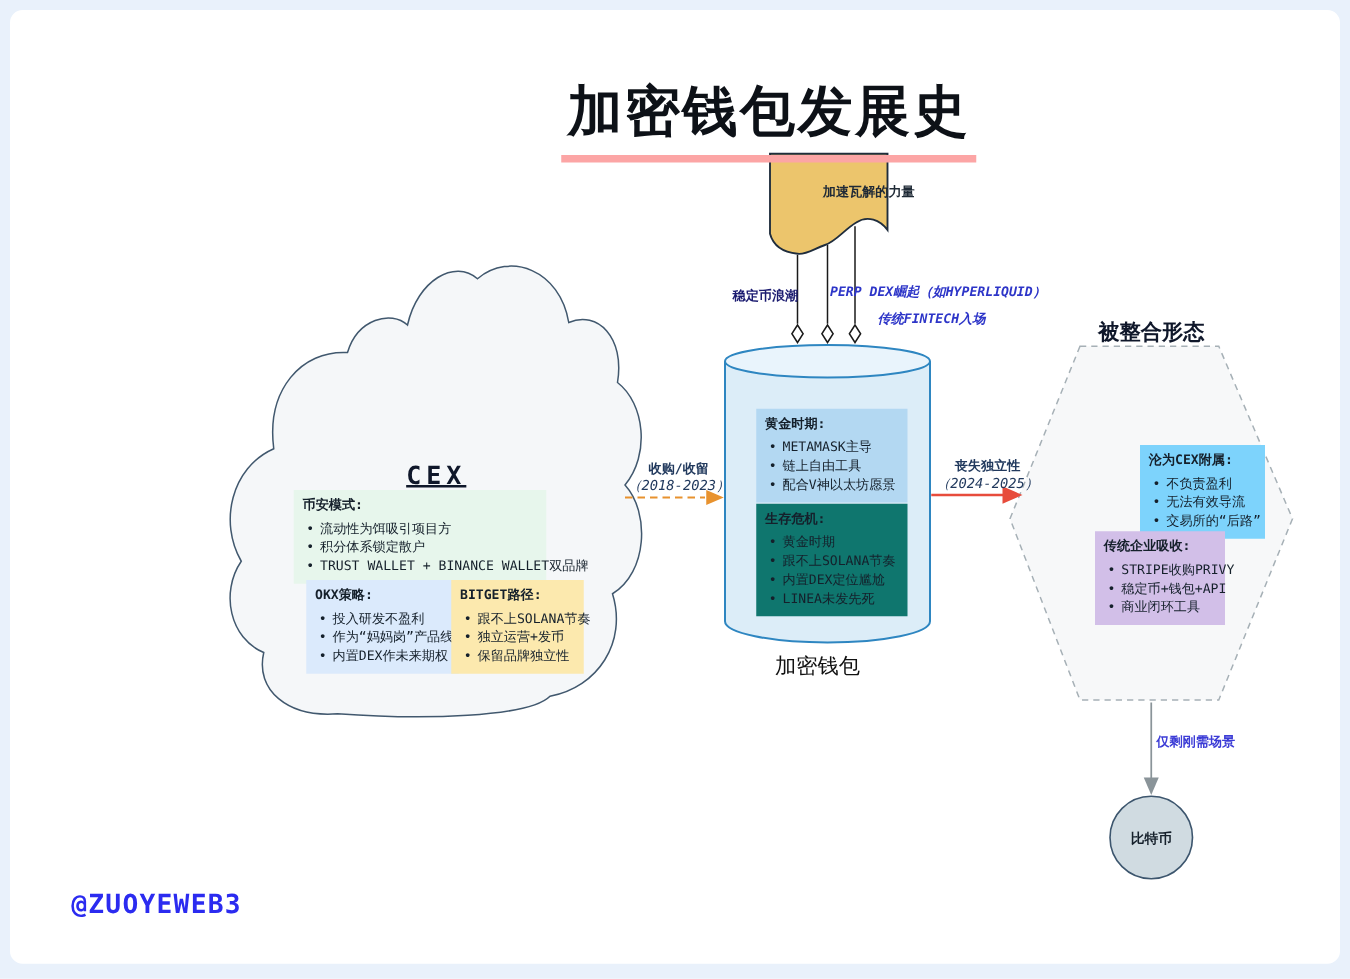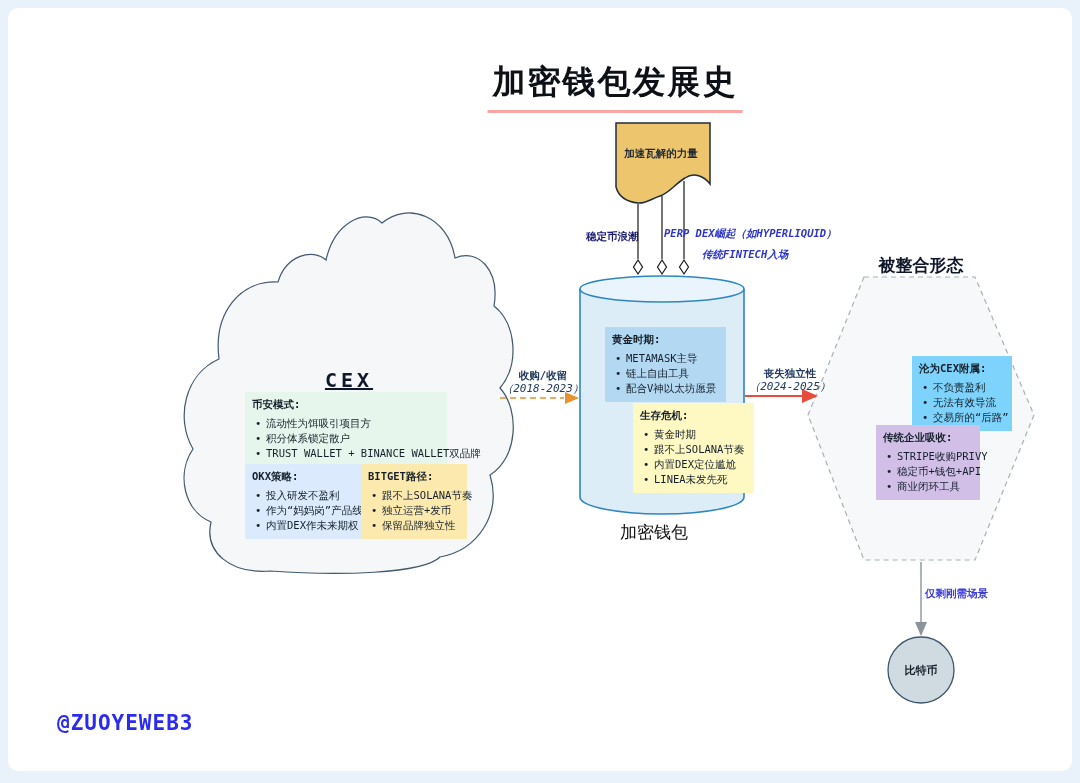--- a/index.html
+++ b/index.html
@@ -11,22 +11,22 @@
   }
   .canvas{
     position:absolute;left:8px;top:8px;right:8px;bottom:12px;
     background:#ffffff;border-radius:10px;
   }
   svg.layer{position:absolute;left:0;top:0;}
   .abs{position:absolute;}
   .page-title{
     position:absolute;left:607px;top:52px;transform:translateX(-50%);
     font-family:"DejaVu Sans",sans-serif;
-    font-size:33px;font-weight:700;letter-spacing:2px;color:#0d1117;
-    border-bottom:3px solid #fca5a5;padding:0 5px 5px;white-space:nowrap;
+    font-size:44px;font-weight:700;letter-spacing:2px;color:#0d1117;
+    border-bottom:6px solid #fca5a5;padding:0 5px 5px;white-space:nowrap;
   }
   .node-title{
     position:absolute;transform:translateX(-50%);
     font-size:17px;font-weight:600;color:#0f172a;white-space:nowrap;
   }
   .note{
     position:absolute;font-size:10.5px;line-height:15px;
     padding:5px 7px 6px;color:#15202b;
   }
   .note .nt{font-weight:700;margin-bottom:4px;white-space:nowrap;}
@@ -94,29 +94,29 @@
 
     <line x1="737" y1="388" x2="795" y2="388" stroke="#e74c3c" stroke-width="2"></line>
     <polygon points="794,381 810,388 794,395" fill="#e74c3c"></polygon>
 
     <line x1="913" y1="554" x2="913" y2="615" stroke="#8a9499" stroke-width="1.4"></line>
     <polygon points="907,614 913,628 919,614" fill="#8a9499"></polygon>
   </svg>
 
   <div class="page-title">加密钱包发展史</div>
 
-  <div class="abs" style="left:606px;top:139px;width:94px;text-align:center;font-size:10.5px;font-weight:700;color:#1f2a36;">加速瓦解的力量</div>
+  <div class="abs" style="left:640px;top:139px;width:94px;text-align:center;font-size:10.5px;font-weight:700;color:#1f2a36;">加速瓦解的力量</div>
 
   <div class="lbl force navy" style="left:578px;top:222px;">稳定币浪潮</div>
   <div class="lbl force blue" style="left:656px;top:219px;">PERP DEX崛起（如HYPERLIQUID）</div>
   <div class="lbl force blue" style="left:694px;top:240px;">传统FINTECH入场</div>
 
   <div class="node-title" style="left:341px;top:360px;font-size:20px;letter-spacing:4px;text-decoration:underline;">CEX</div>
 
-  <div class="note" style="left:237px;top:384px;width:188px;background:#e7f6ec;">
+  <div class="note" style="left:227px;top:384px;width:188px;background:#e7f6ec;">
     <div class="nt">币安模式:</div>
     <ul>
       <li>流动性为饵吸引项目方</li>
       <li>积分体系锁定散户</li>
       <li>TRUST WALLET + BINANCE WALLET双品牌</li>
     </ul>
   </div>
 
   <div class="note" style="left:237px;top:456px;width:108px;background:#dbeafc;">
     <div class="nt">OKX策略:</div>
@@ -138,21 +138,21 @@
 
   <div class="note" style="left:597px;top:319px;width:107px;background:#b3d8f2;">
     <div class="nt">黄金时期:</div>
     <ul>
       <li>METAMASK主导</li>
       <li>链上自由工具</li>
       <li>配合V神以太坊愿景</li>
     </ul>
   </div>
 
-  <div class="note" style="left:597px;top:395px;width:107px;background:#fef9c3;margin-left:28px;">
+  <div class="note" style="left:597px;top:395px;width:107px;background:#0f766e;">
     <div class="nt">生存危机:</div>
     <ul>
       <li>黄金时期</li>
       <li>跟不上SOLANA节奏</li>
       <li>内置DEX定位尴尬</li>
       <li>LINEA未发先死</li>
     </ul>
   </div>
 
   <div class="node-title" style="left:646px;top:513px;font-weight:500;color:#111;">加密钱包</div>

